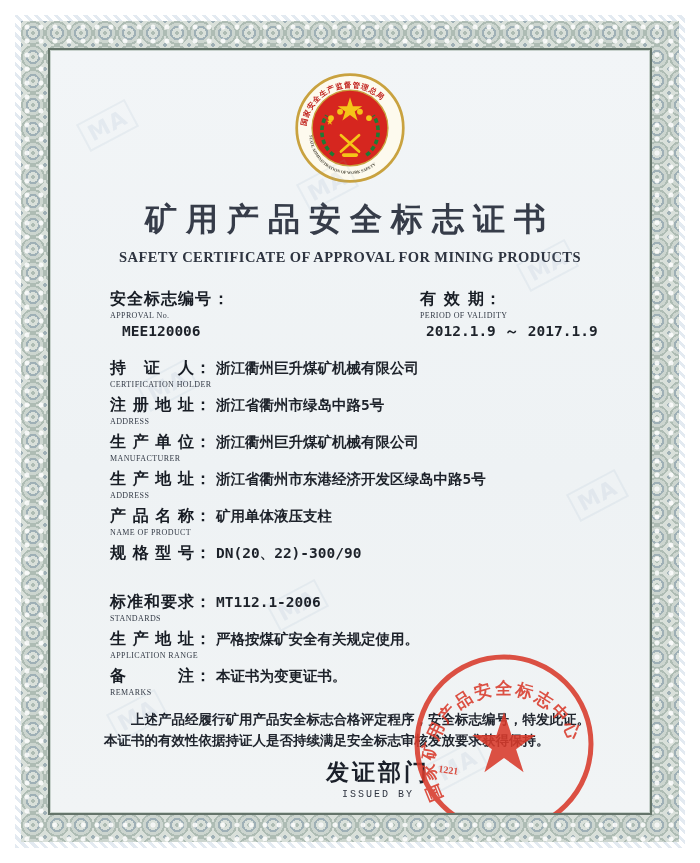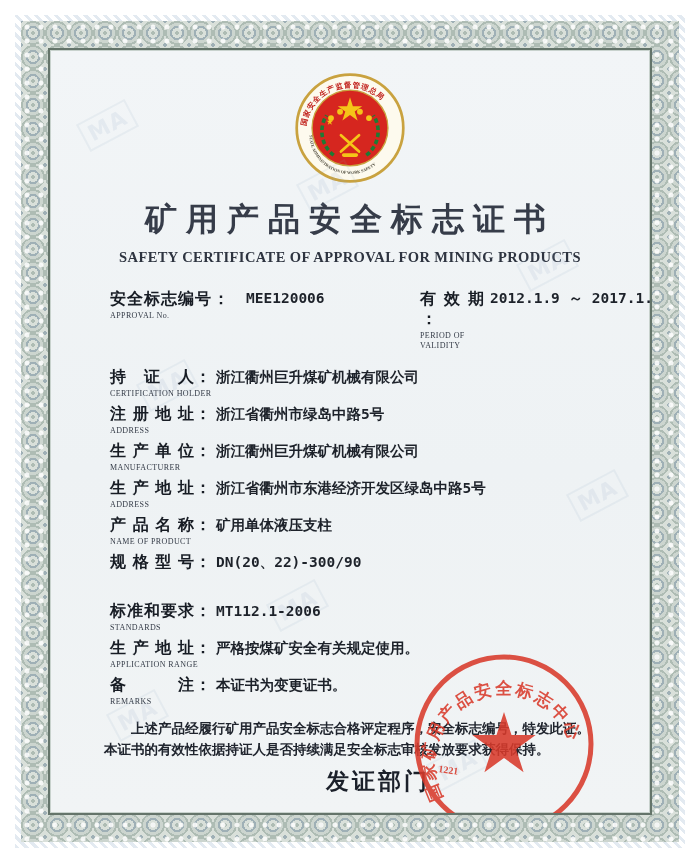--- a/index.html
+++ b/index.html
@@ -24,21 +24,21 @@
 
   .emblem-wrap { margin-top:22px; text-align:center; }
   .title { margin-top:10px; text-align:center; font-size:32px; font-weight:bold;
            letter-spacing:9px; color:#363c49; }
   .subtitle { margin-top:7px; text-align:center; font-size:14.5px; font-weight:bold;
               letter-spacing:.4px; color:#2e3440; }
 
   .content { padding:0 40px 0 60px; position:relative; z-index:2; }
 
   .headrow { display:flex; margin-top:22px; }
-  .hblock { display:flex; align-items:flex-start; }
+  .hblock { display:flex; align-items:flex-start;flex-direction:column; }
   .zh { display:inline-block; font-size:16px; font-weight:bold; color:#171c24;
         text-align:justify; text-align-last:justify; line-height:21px; }
   .zh.w84 { width:84px; }
   .zh.w64 { width:64px; }
   .zh.auto { text-align-last:auto; letter-spacing:1px; }
   .colon { font-size:16px; font-weight:bold; color:#171c24; margin:0 5px 0 1px; }
   .en { font-family:Liberation Serif, serif; font-size:8px; color:#333a46;
         letter-spacing:.4px; line-height:10px; margin-top:1px; }
   .val { font-family:"DejaVu Sans Mono", monospace; font-size:14.5px; font-weight:bold;
          color:#1d222a; line-height:21px; white-space:nowrap; }
@@ -207,20 +207,21 @@
             <div class="en">REMARKS</div>
           </div>
         </div>
       </div>
     </div>
 
     <div class="decl">上述产品经履行矿用产品安全标志合格评定程序，安全标志编号，特发此证。本证书的有效性依据持证人是否持续满足安全标志审核发放要求获得保持。</div>
 
     <div class="issued">
       <div class="izh">发证部门</div>
+      <div class="ien">ISSUED BY</div>
     </div>
 
     <svg class="redseal" viewBox="0 0 188 188">
       <circle cx="94" cy="94" r="87" fill="none" stroke="#d93a2b" stroke-width="5"></circle>
       <defs>
         <path id="sealArc" d="M 34,150 A 70,70 0 1 1 154,150"></path>
       </defs>
       <text font-size="17" fill="#d93a2b" font-weight="bold">
         <textPath href="#sealArc" startOffset="2" textLength="232">国家矿用产品安全标志中心</textPath>
       </text>

